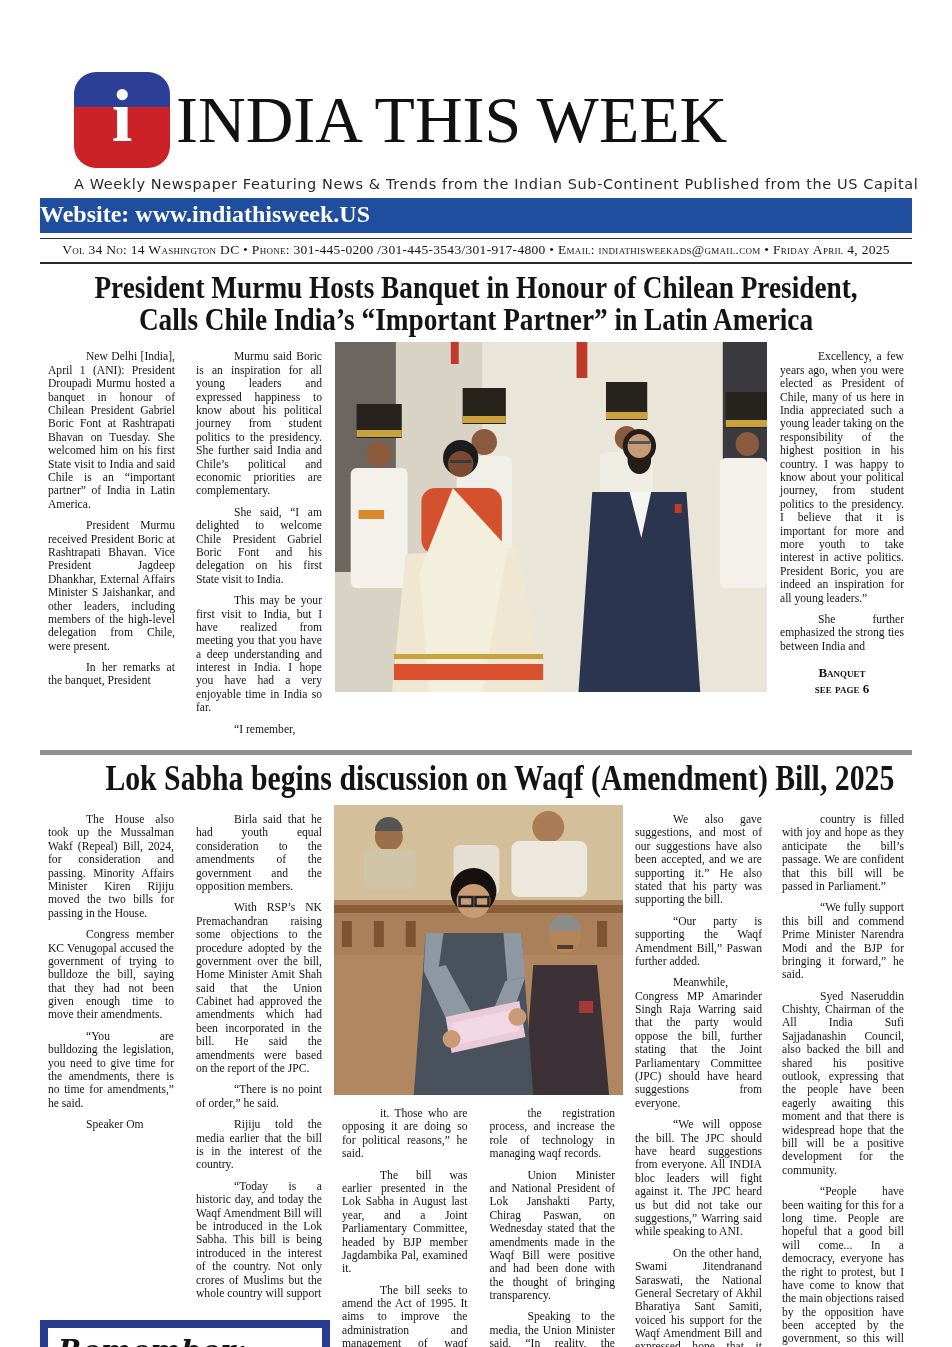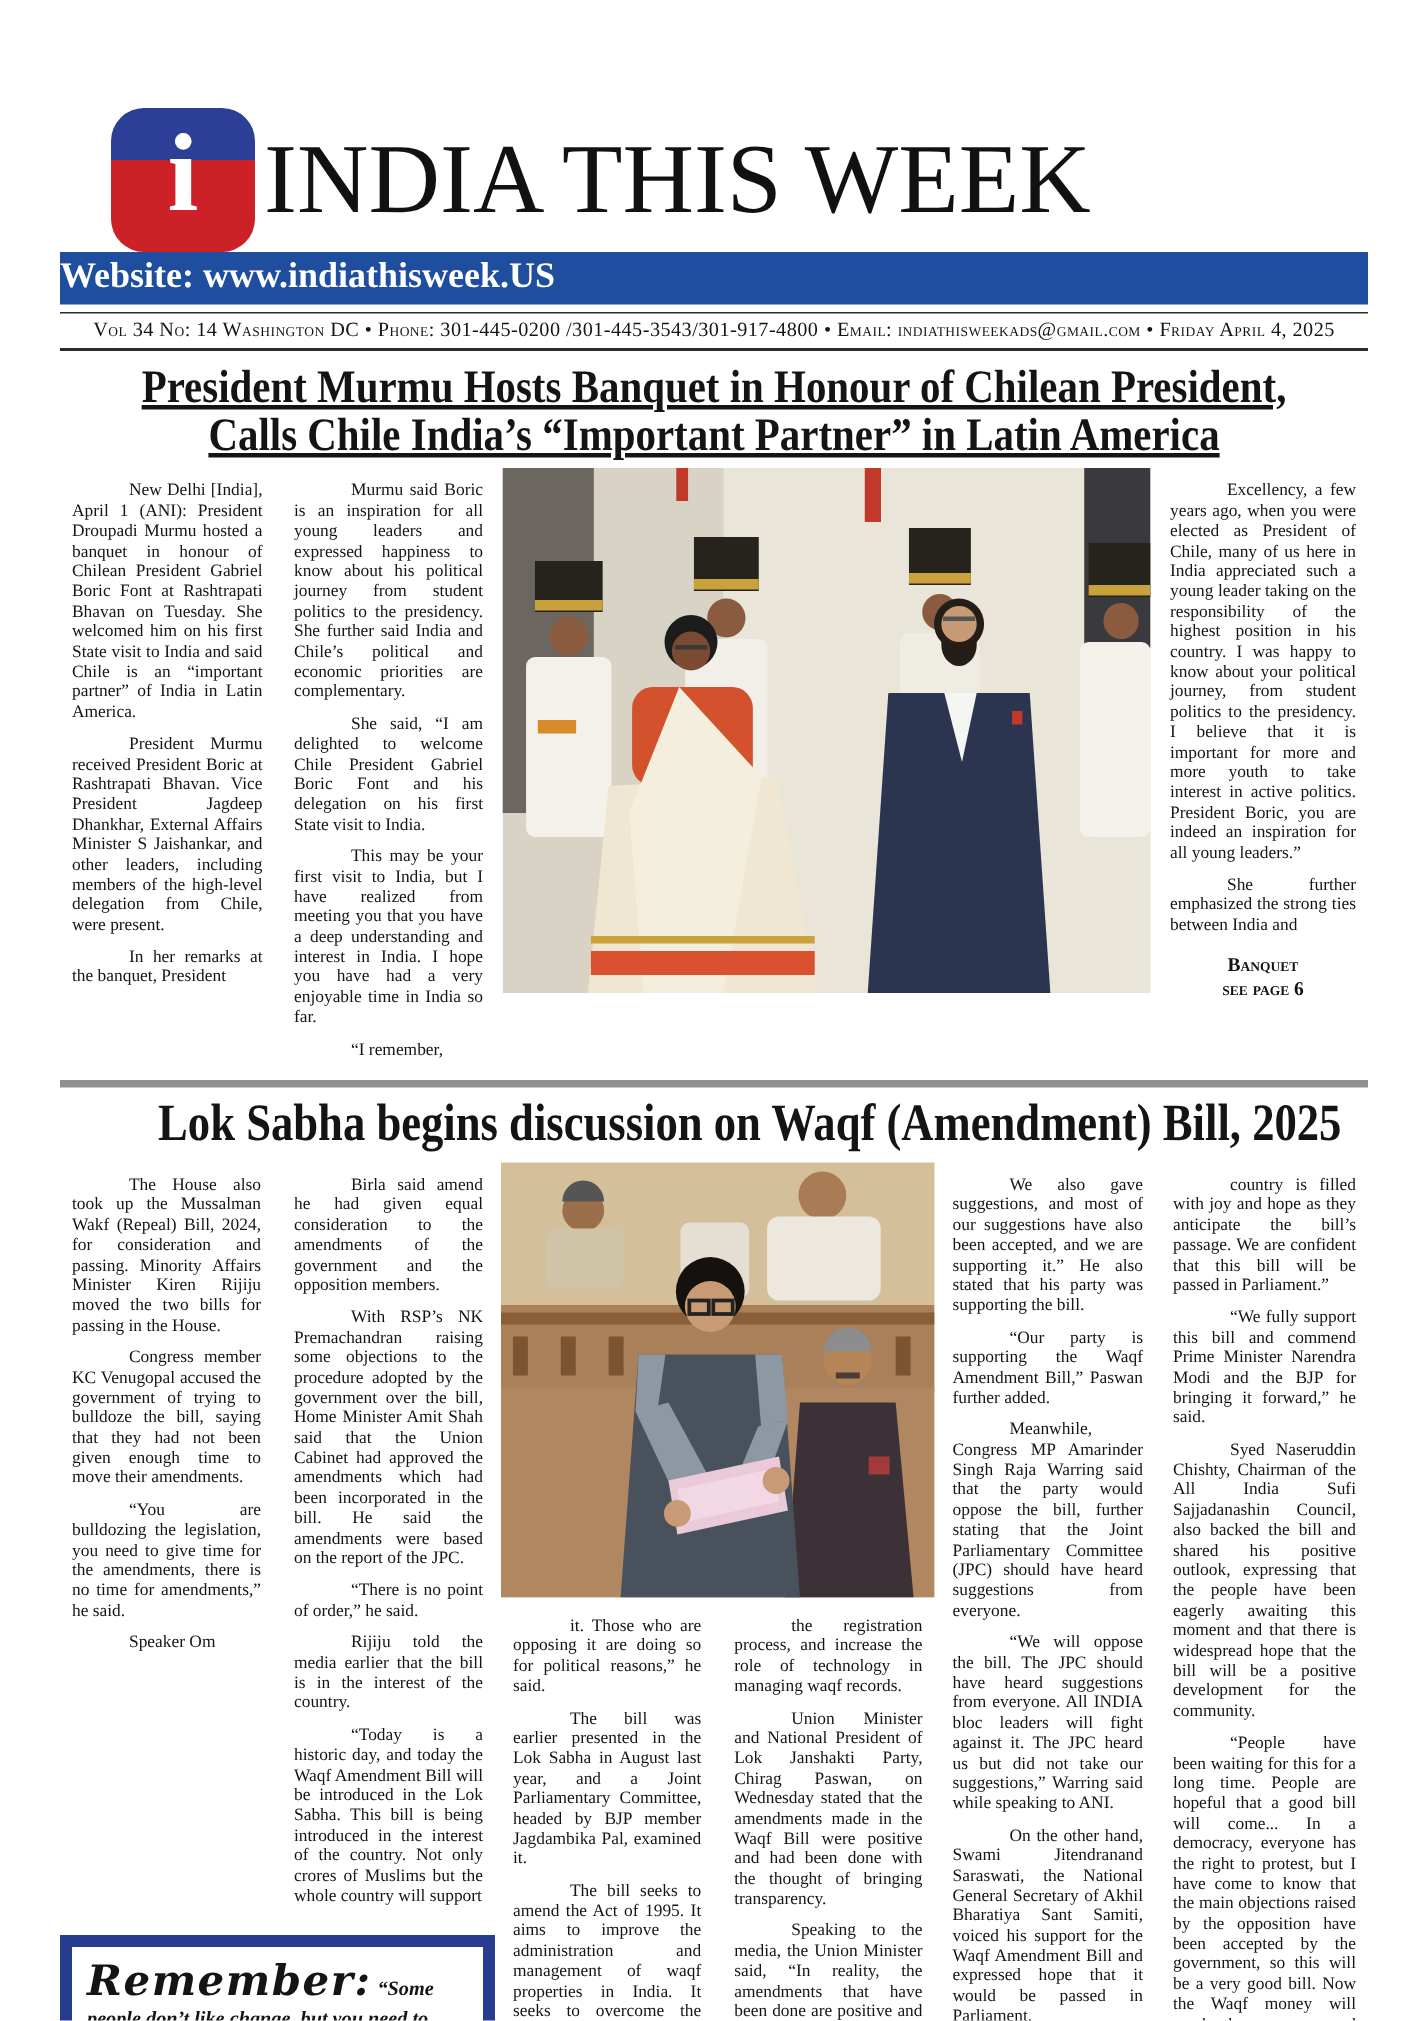--- a/index.html
+++ b/index.html
@@ -12,21 +12,21 @@
   .logo{width:96px;height:96px;border-radius:22px;background:linear-gradient(to bottom,#2c3e96 0 36%,#cd2128 36% 100%);display:flex;align-items:center;justify-content:center;flex:0 0 auto;}
   .logo span{color:#fff;font-family:"Liberation Serif",serif;font-weight:bold;font-size:74px;line-height:1;transform:translateY(-4px);}
   .mast-title{font-family:"Liberation Serif",serif;font-weight:normal;font-size:66px;line-height:1;letter-spacing:0px;white-space:nowrap;color:#111;}
   .tagline{margin:8px 0 6px 34px;font-family:"DejaVu Sans",sans-serif;font-size:14.5px;letter-spacing:.6px;color:#2a2a2a;white-space:nowrap;}
 
   
   .webbar{background:#1f4e9f;color:#fff;text-align:left;font-weight:bold;font-size:24px;padding:3px 0 5px;}
   .infoline{border-top:1px solid #2a2a2a;border-bottom:2px solid #2a2a2a;margin-top:5px;padding:3px 0 4px;text-align:center;font-variant:small-caps;font-size:13.5px;letter-spacing:.3px;white-space:nowrap;}
 
   
-  .headline1{margin-top:8px;text-align:center;font-weight:bold;line-height:1.04;text-decoration:underline;}
+  .headline1{margin-top:8px;text-align:center;font-weight:bold;line-height:1.04;}
   .headline1 .hl{display:block;font-size:31px;white-space:nowrap;transform:scaleX(.88);transform-origin:center;}
   .headline2{text-align:center;font-weight:bold;margin:4px 0 6px;}
   .headline2 .hl{display:block;font-size:35px;white-space:nowrap;transform:scaleX(.85);transform-origin:center;}
 
   
   .cols1{display:grid;grid-template-columns:143px 142px 1fr 140px;gap:5px;margin-top:6px;}
   .cols2{display:grid;grid-template-columns:290px 289px 143px 1fr;gap:4px;}
   .subcols{display:grid;grid-template-columns:1fr 1fr;gap:6px;}
   .bodycol{font-size:11.6px;line-height:1.155;text-align:justify;}
   .para{margin:8px;text-indent:38px;}
@@ -46,20 +46,21 @@
 
 <div class="page">
 
   <div class="masthead">
     <div class="mast-row">
       <div class="logo">
           <span>i</span>
         </div>
       <div class="mast-title">INDIA THIS WEEK</div>
     </div>
+    <div class="tagline">A Weekly Newspaper Featuring News &amp; Trends from the Indian Sub-Continent Published from the US Capital</div>
   </div>
 
   <div class="webbar">Website: www.indiathisweek.US</div>
   <div class="infoline">Vol 34 No: 14  Washington DC • Phone: 301-445-0200 /301-445-3543/301-917-4800 • Email: indiathisweekads@gmail.com • Friday  April 4, 2025</div>
 
   <div class="headline1">
     <span class="hl">President Murmu Hosts Banquet in Honour of Chilean President,</span>
     <span class="hl">Calls Chile India’s “Important Partner” in Latin America</span>
   </div>
 
@@ -152,21 +153,21 @@
 
     <div>
       <div class="subcols">
         <div class="bodycol">
             <p class="para">The House also took up the Mussalman Wakf (Repeal) Bill, 2024, for consideration and passing. Minority Affairs Minister Kiren Rijiju moved the two bills for passing in the House.</p>
             <p class="para">Congress member KC Venugopal accused the government of trying to bulldoze the bill, saying that they had not been given enough time to move their amendments.</p>
             <p class="para">“You are bulldozing the legislation, you need to give time for the amendments, there is no time for amendments,” he said.</p>
             <p class="para">Speaker Om</p>
           </div>
         <div class="bodycol">
-            <p class="para">Birla said amend he had given equal consideration to the amendments of the government and the opposition members.</p>
+            <p class="para">Birla said that he had youth equal consideration to the amendments of the government and the opposition members.</p>
             <p class="para">With RSP’s NK Premachandran raising some objections to the procedure adopted by the government over the bill, Home Minister Amit Shah said that the Union Cabinet had approved the amendments which had been incorporated in the bill. He said the amendments were based on the report of the JPC.</p>
             <p class="para">“There is no point of order,” he said.</p>
             <p class="para">Rijiju told the media earlier that the bill is in the interest of the country.</p>
             <p class="para">“Today is a historic day, and today the Waqf Amendment Bill will be introduced in the Lok Sabha. This bill is being introduced in the interest of the country. Not only crores of Muslims but the whole country will support</p>
           </div>
       </div>
       <div class="remember">
         <span class="rem-label">Remember:</span>
         <span class="rem-quote">“Some people don’t like change, but you need to embrace change if the alternative is disaster.” Elon Musk</span>
       </div>

